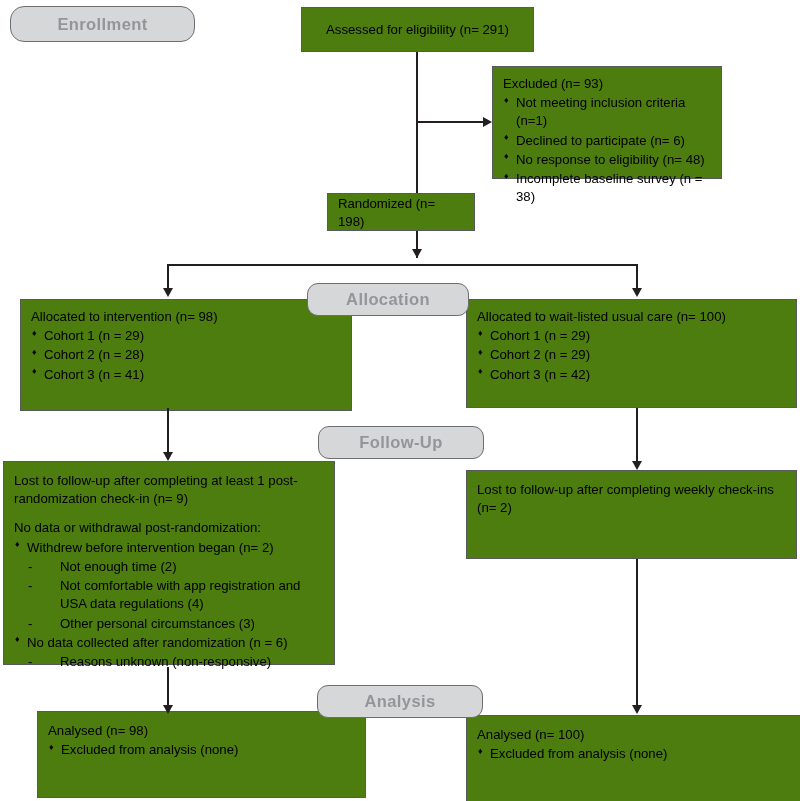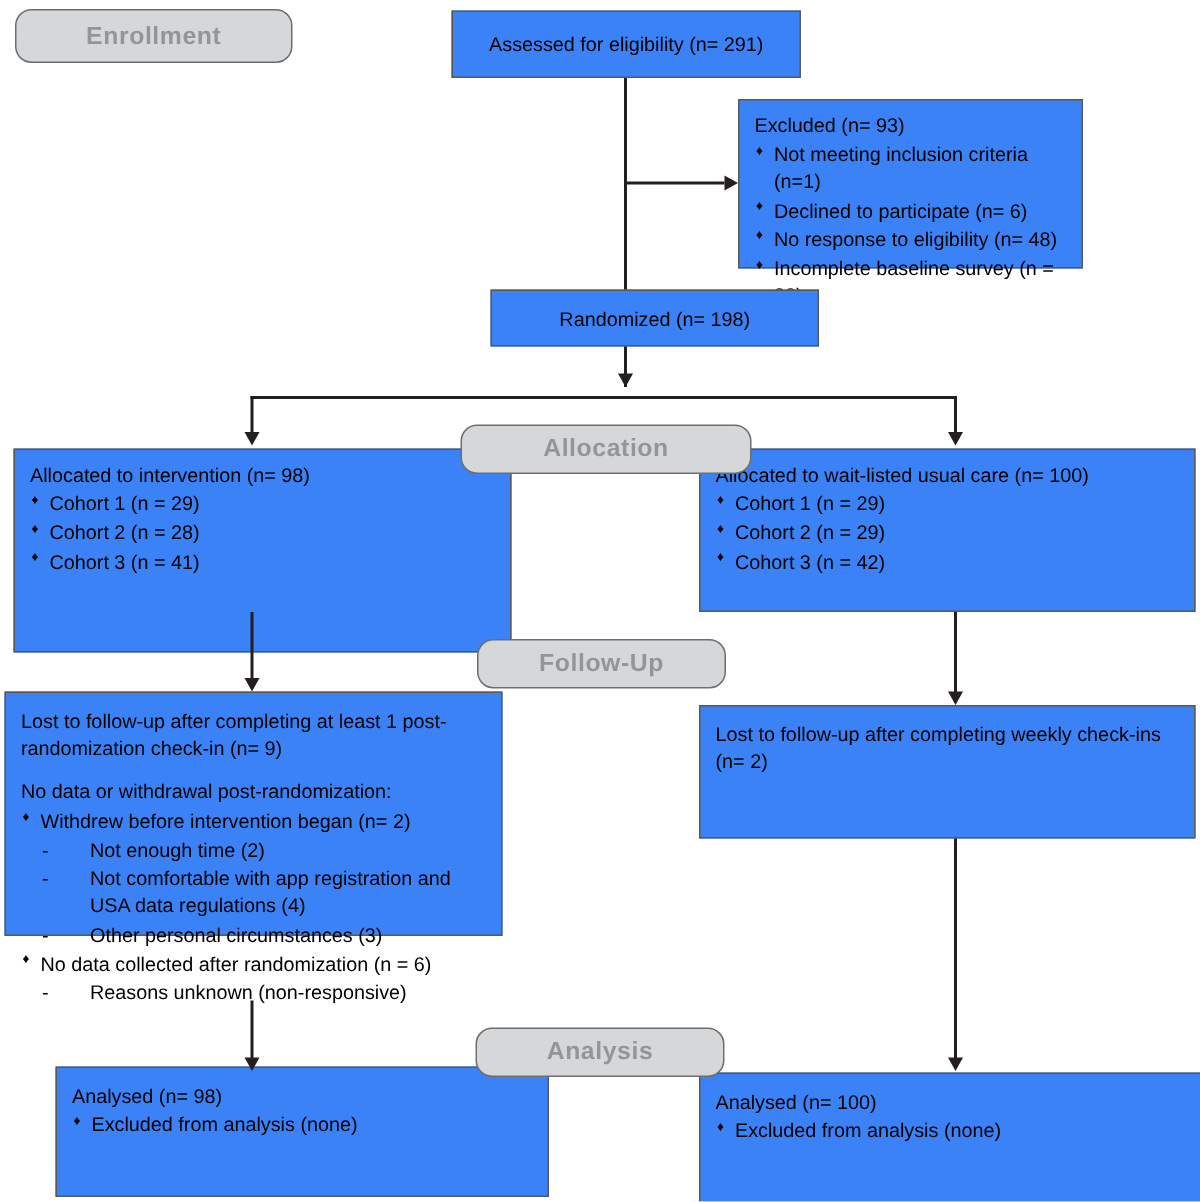--- a/index.html
+++ b/index.html
@@ -18,21 +18,21 @@
     height: 801px;
     background: #ffffff;
     overflow: hidden;
   }
 
   
   .box {
     position: absolute;
     box-sizing: border-box;
     border: 1.6px solid #58595b;
-    background: #3b82f6;
+    background: #4d7c0f;
     padding: 8px 10px 6px 10px;
     font-size: 13.2px;
     line-height: 1.38;
     color: #000;
   }
   .box .title {
     white-space: pre-line;
   }
 
   
@@ -114,21 +114,21 @@
     border-bottom: 5.5px solid transparent;
     border-left: 9px solid #231f20;
     z-index: 2;
   }
 </style>
 </head>
 <body>
 
 <div id="canvas">
 
-  <div class="stage" style="left:10px; top:6px; width:185px; height:36px;">
+  <div class="stage" style="left:10px; top:6px; width:185px; height:36px;border-radius:14px;">
     <span>Enrollment</span>
   </div>
 
   <div class="box" style="left:301px; top:7px; width:233px; height:45px; display:flex; align-items:center; justify-content:center;">
     <span class="title">Assessed for eligibility (n= 291)</span>
   </div>
 
   <div class="vline" style="left:416px; top:52px; height:141px;"></div>
 
   <div class="hline" style="left:416px; top:121px; width:67px;"></div>
@@ -137,38 +137,38 @@
   <div class="box" style="left:492px; top:66px; width:230px; height:113px;">
     <div class="title">Excluded (n= 93)</div>
     <ul class="bullets">
       <li>Not meeting inclusion criteria (n=1)</li>
       <li>Declined to participate (n= 6)</li>
       <li>No response to eligibility (n= 48)</li>
       <li>Incomplete baseline survey (n = 38)</li>
     </ul>
   </div>
 
-  <div class="box" style="left:327px; top:193px; width:219px; height:38px; display:flex; align-items:center; justify-content:center;">
+  <div class="box" style="left:327px; top:193px; width:148px; height:38px; display:flex; align-items:center; justify-content:flex-end;">
     <span class="title">Randomized (n= 198)</span>
   </div>
 
   <div class="vline" style="left:416px; top:231px; height:27px;"></div>
   <div class="arrow-down" style="left:411.5px; top:249px;"></div>
 
   <div class="hline" style="left:167px; top:264px; width:471px;"></div>
   <div class="vline" style="left:167px; top:264px; height:28px;"></div>
   <div class="arrow-down" style="left:162.5px; top:288px;"></div>
   <div class="vline" style="left:636px; top:264px; height:28px;"></div>
   <div class="arrow-down" style="left:631.5px; top:288px;"></div>
 
-  <div class="stage" style="left:307px; top:283px; width:194px; height:33px;">
+  <div class="stage" style="left:307px; top:283px; width:162px; height:33px;">
     <span>Allocation</span>
   </div>
 
-  <div class="box" style="left:9px; top:299px; width:332px; height:136px;">
+  <div class="box" style="left:20px; top:299px; width:332px; height:112px;">
     <div class="title">Allocated to intervention (n= 98)</div>
     <ul class="bullets">
       <li>Cohort 1 (n = 29)</li>
       <li>Cohort 2 (n = 28)</li>
       <li>Cohort 3 (n = 41)</li>
     </ul>
   </div>
 
   <div class="box" style="left:466px; top:299px; width:331px; height:109px;">
     <div class="title">Allocated to wait-listed usual care (n= 100)</div>
@@ -182,21 +182,21 @@
   <div class="vline" style="left:167px; top:408px; height:50px;"></div>
   <div class="arrow-down" style="left:162.5px; top:452px;"></div>
 
   <div class="vline" style="left:636px; top:408px; height:59px;"></div>
   <div class="arrow-down" style="left:631.5px; top:461px;"></div>
 
   <div class="stage" style="left:318px; top:426px; width:166px; height:33px;">
     <span>Follow-Up</span>
   </div>
 
-  <div class="box" style="left:3px; top:461px; width:332px; height:163px; padding-top:10px;">
+  <div class="box" style="left:3px; top:461px; width:332px; height:204px; padding-top:10px;">
     <div class="title">Lost to follow-up after completing at least 1 post-randomization check-in (n= 9)</div>
     <div class="spacer"></div>
     <div class="subhead">No data or withdrawal post-randomization:</div>
     <ul class="bullets">
       <li>Withdrew before intervention began (n= 2)</li>
     </ul>
     <ul class="dashes">
       <li>Not enough time (2)</li>
       <li>Not comfortable with app registration and USA data regulations (4)</li>
       <li>Other personal circumstances (3)</li>

